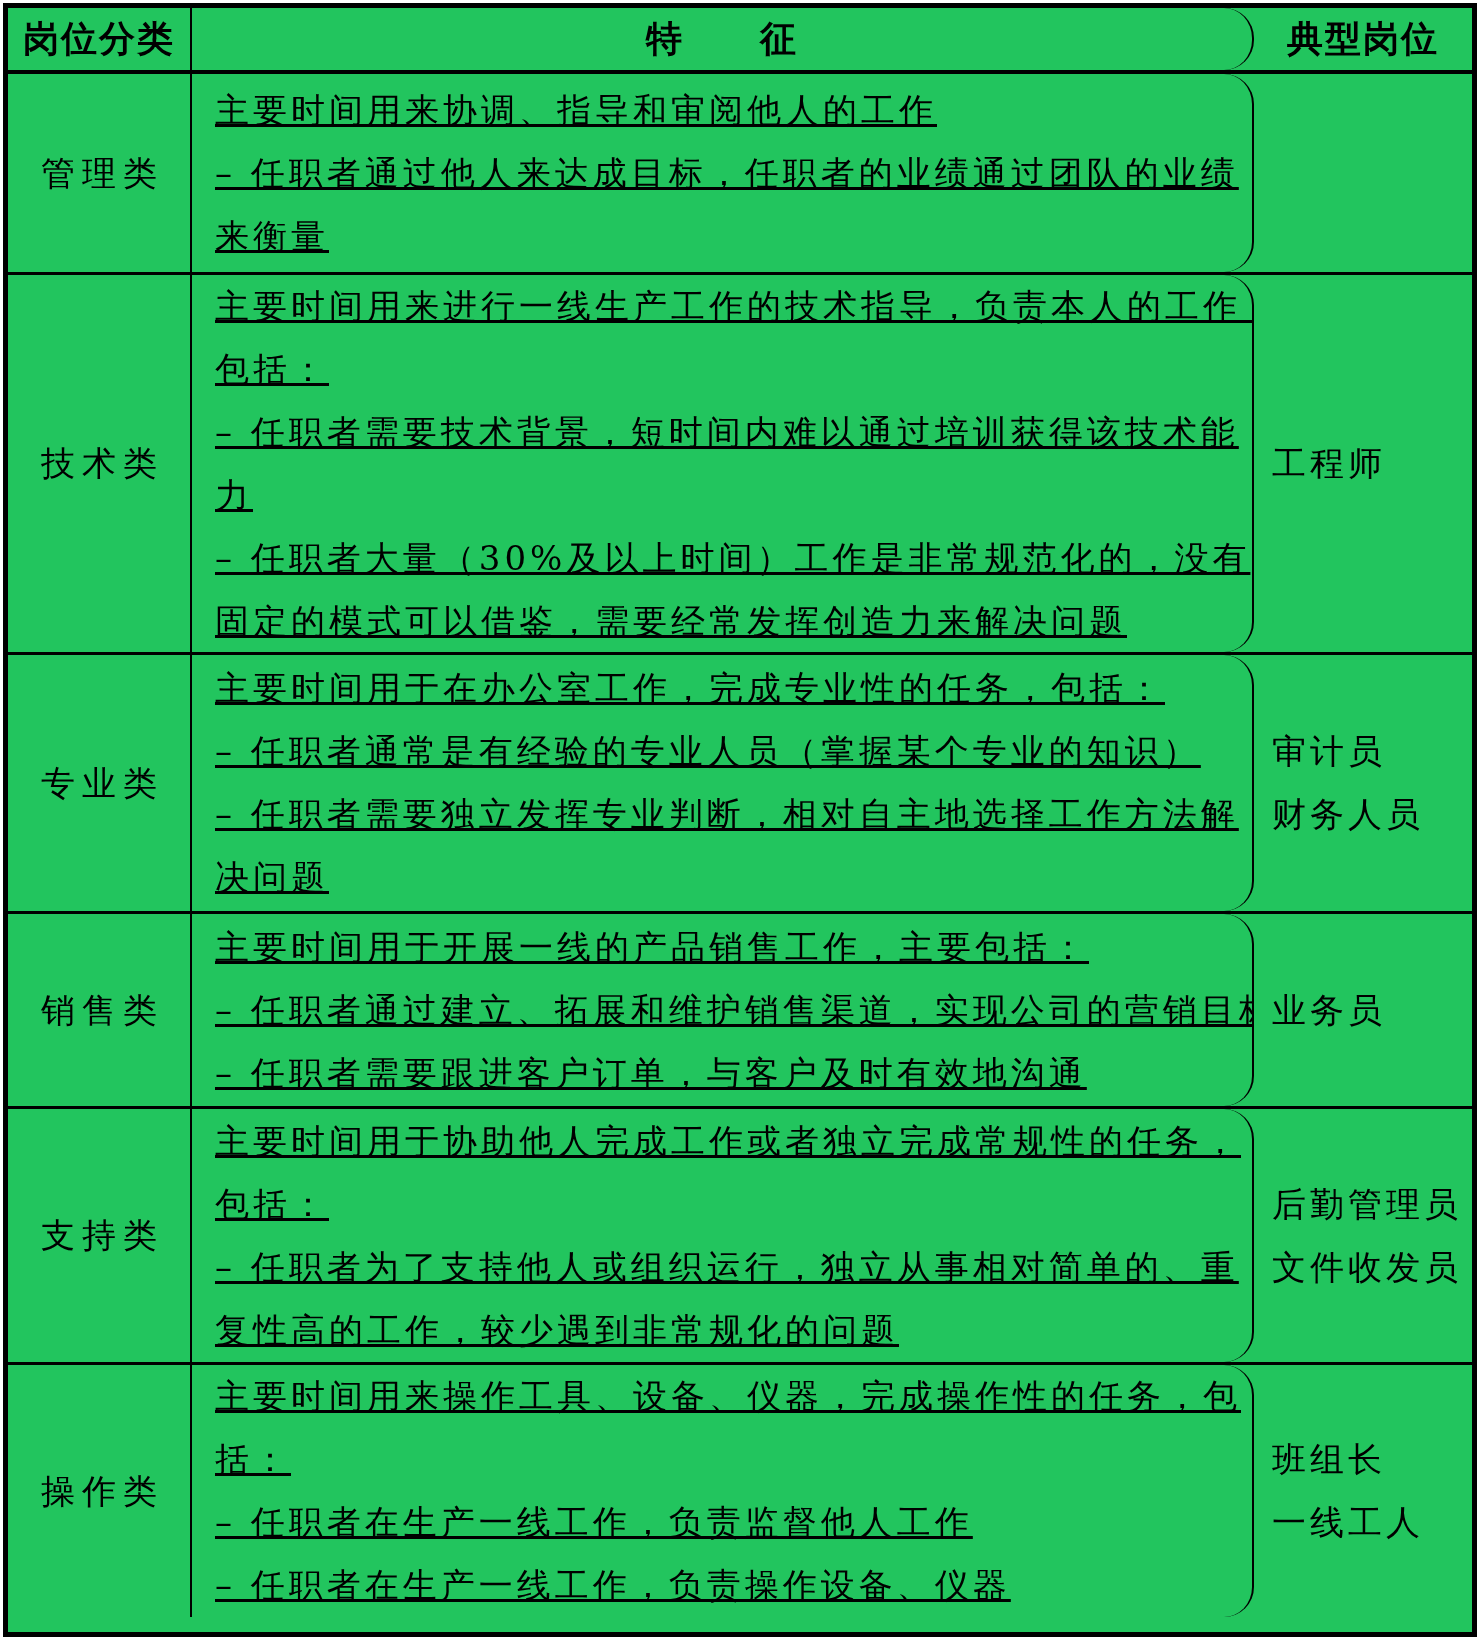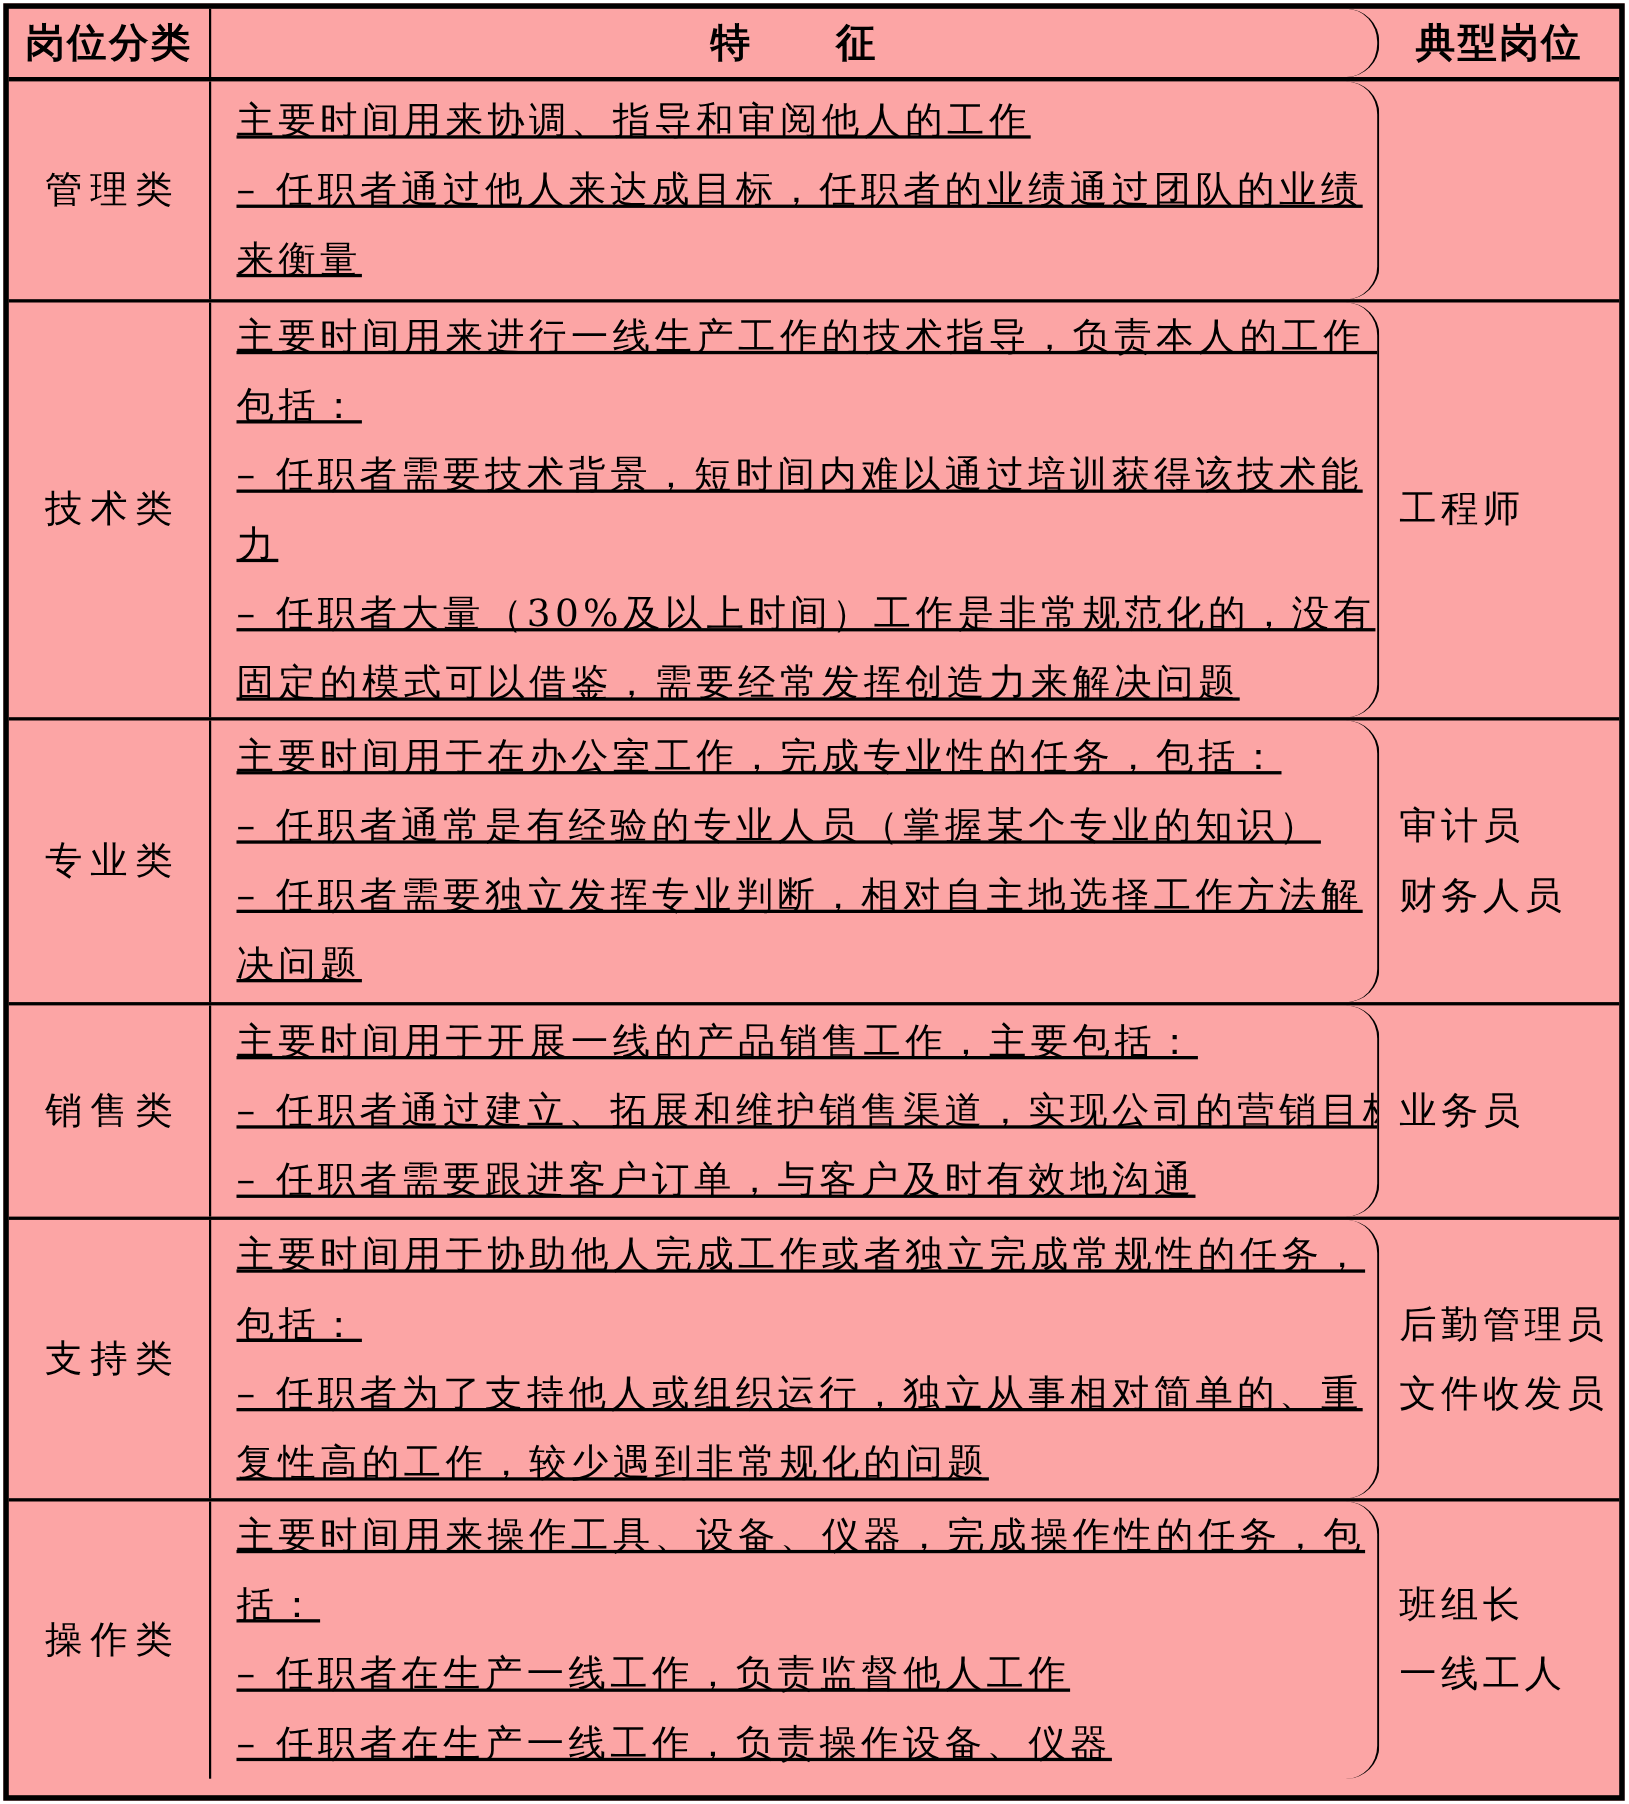--- a/index.html
+++ b/index.html
@@ -18,21 +18,21 @@
     background: #ffffff;
   }
   .job-table {
     position: absolute;
     left: 3px;
     top: 3px;
     width: 1474px;
     height: 1634px;
     box-sizing: border-box;
     border: 5px solid #000000;
-    background: #fca5a5;
+    background: #22c55e;
   }
   .hrow {
     display: grid;
     grid-template-columns: 184px 1062px 1fr;
     height: 62px;
     border-bottom: 4px solid #000000;
     box-sizing: content-box;
   }
   .hcell {
     display: flex;

